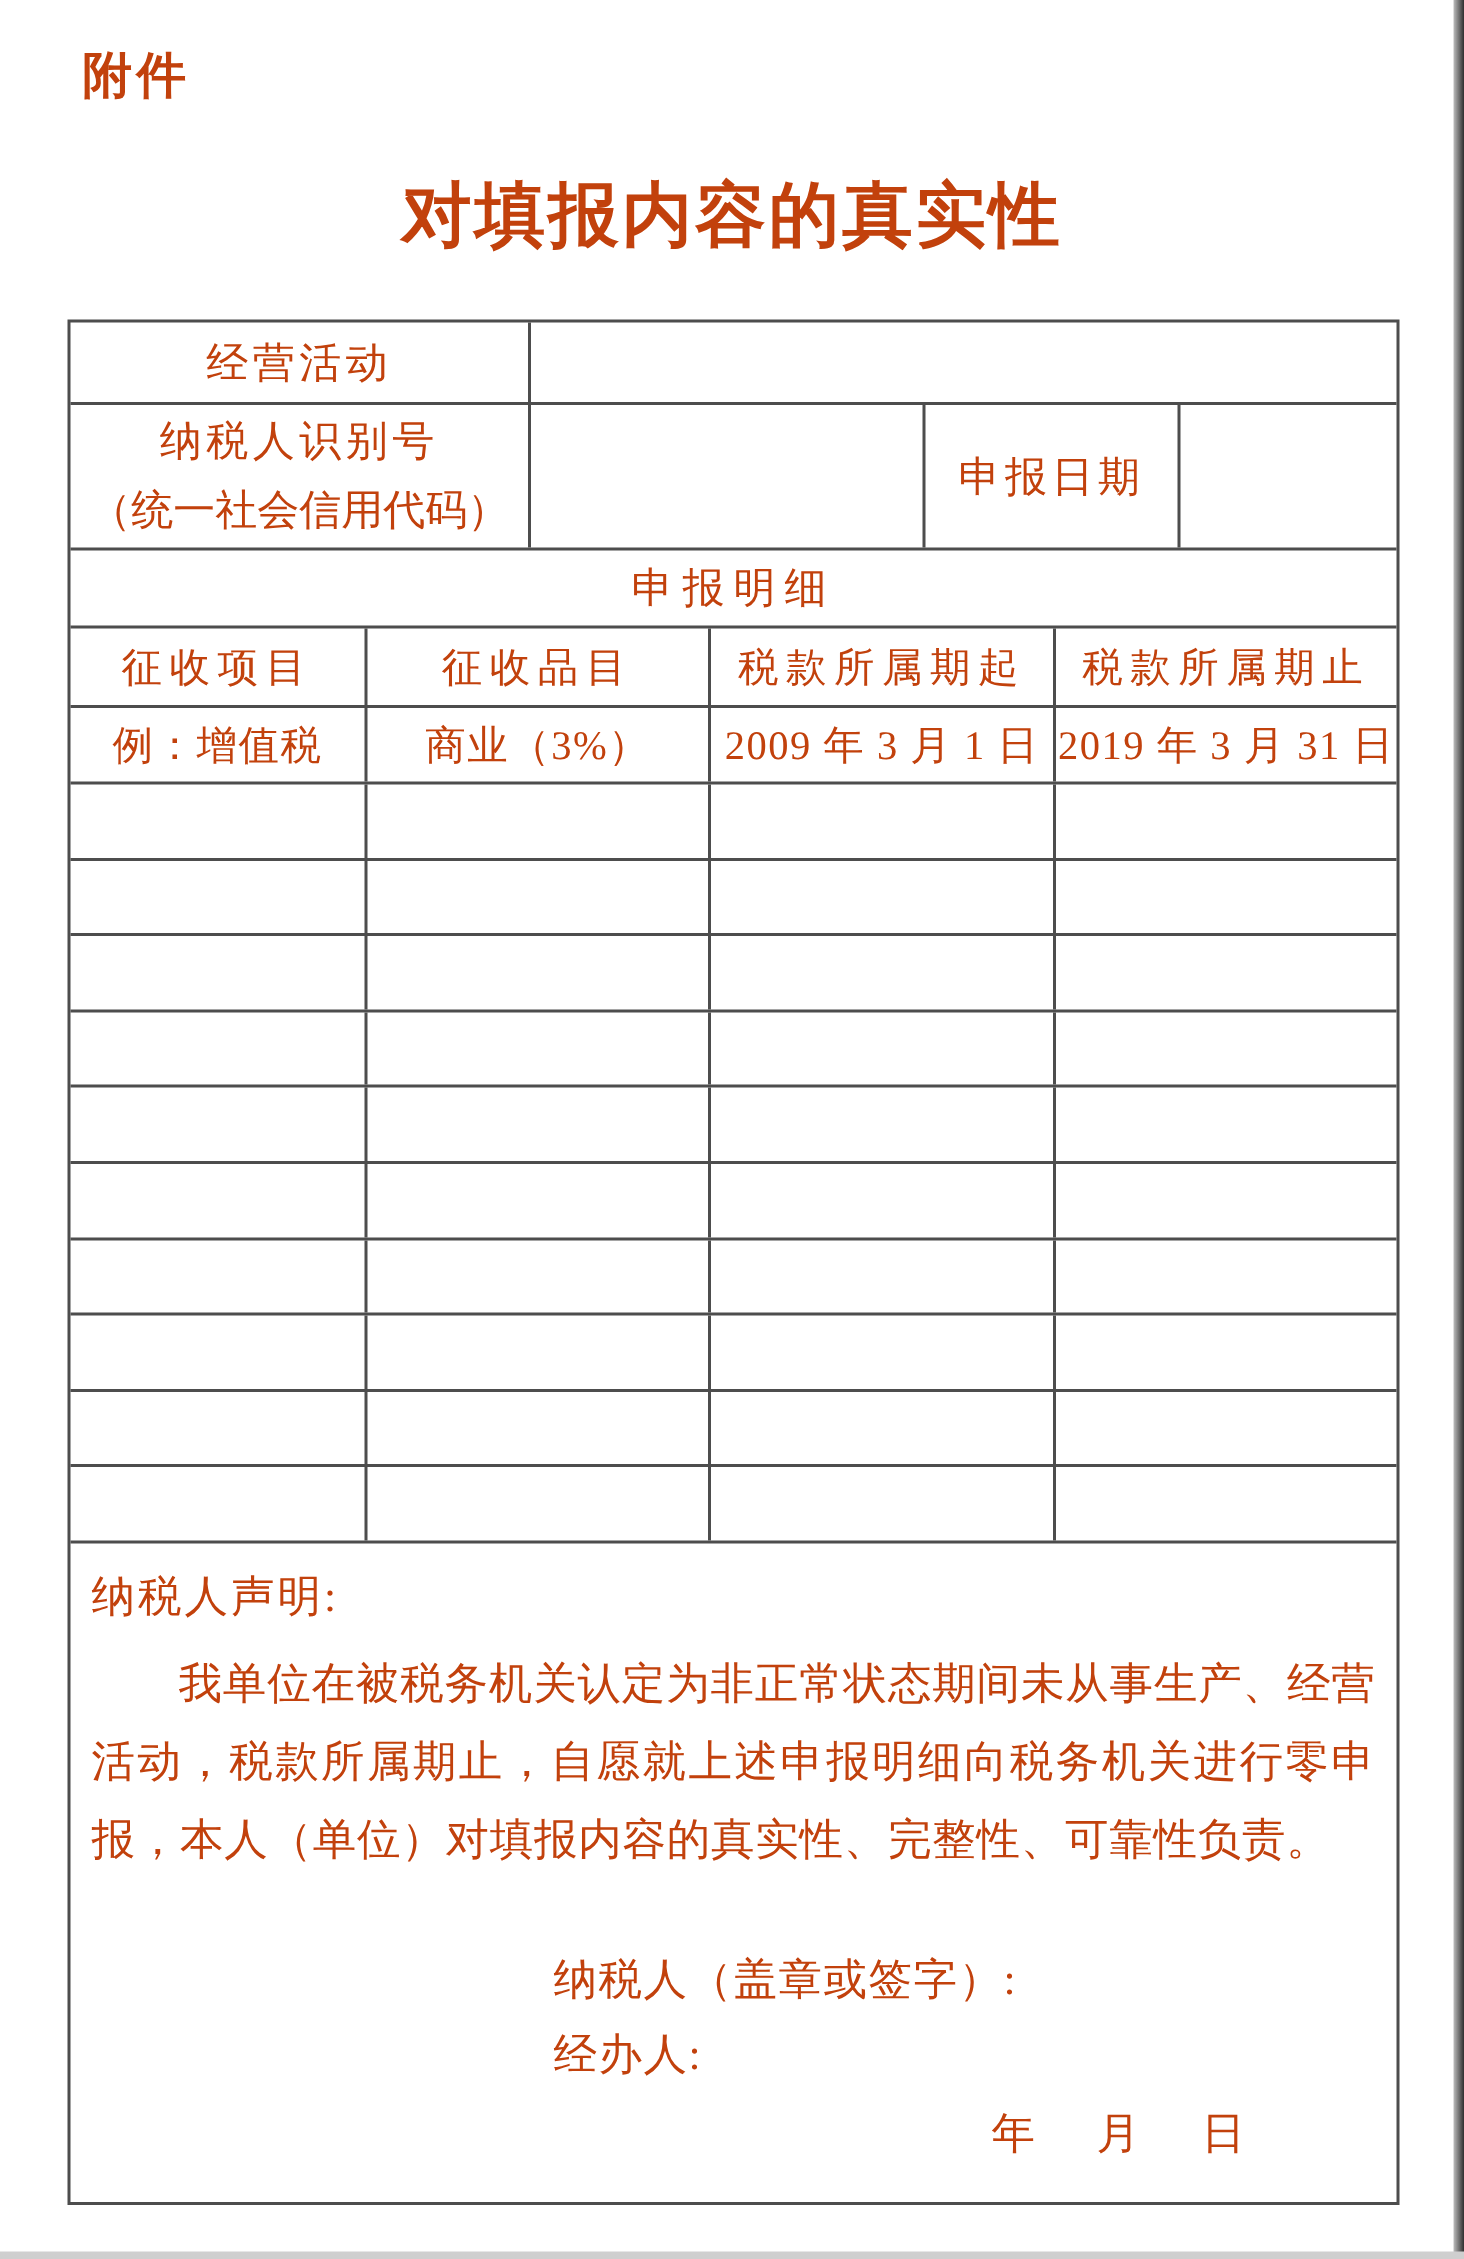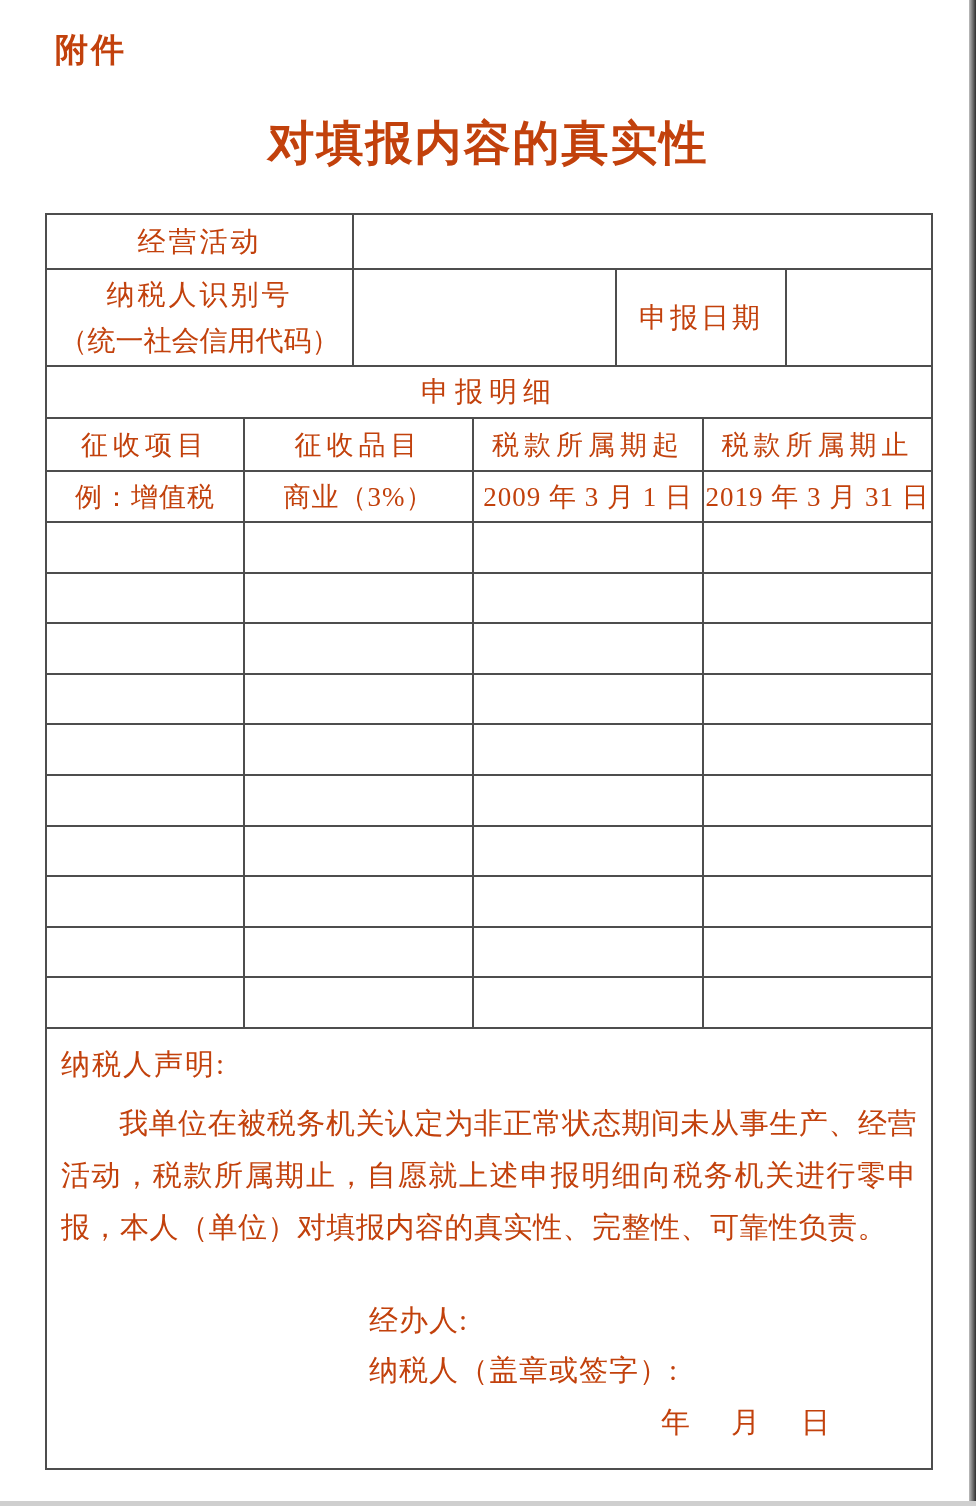--- a/index.html
+++ b/index.html
@@ -213,22 +213,22 @@
           <div class="c d2"></div>
           <div class="c d3"></div>
           <div class="c last"></div>
         </div>
       </div>
 
     <div class="decl">
       <div class="decl-heading">纳税人声明:</div>
       <p class="decl-body">我单位在被税务机关认定为非正常状态期间未从事生产、经营活动，税款所属期止，自愿就上述申报明细向税务机关进行零申报，本人（单位）对填报内容的真实性、完整性、可靠性负责。</p>
       <div class="sig-block">
+        <div>纳税人（盖章或签字）:</div>
         <div>经办人:</div>
-        <div>纳税人（盖章或签字）:</div>
       </div>
       <div class="date-line">年　月　日</div>
     </div>
 
   </div>
 
   <div class="scan-edge-right"></div>
   <div class="scan-edge-bottom"></div>
 
 </div>

